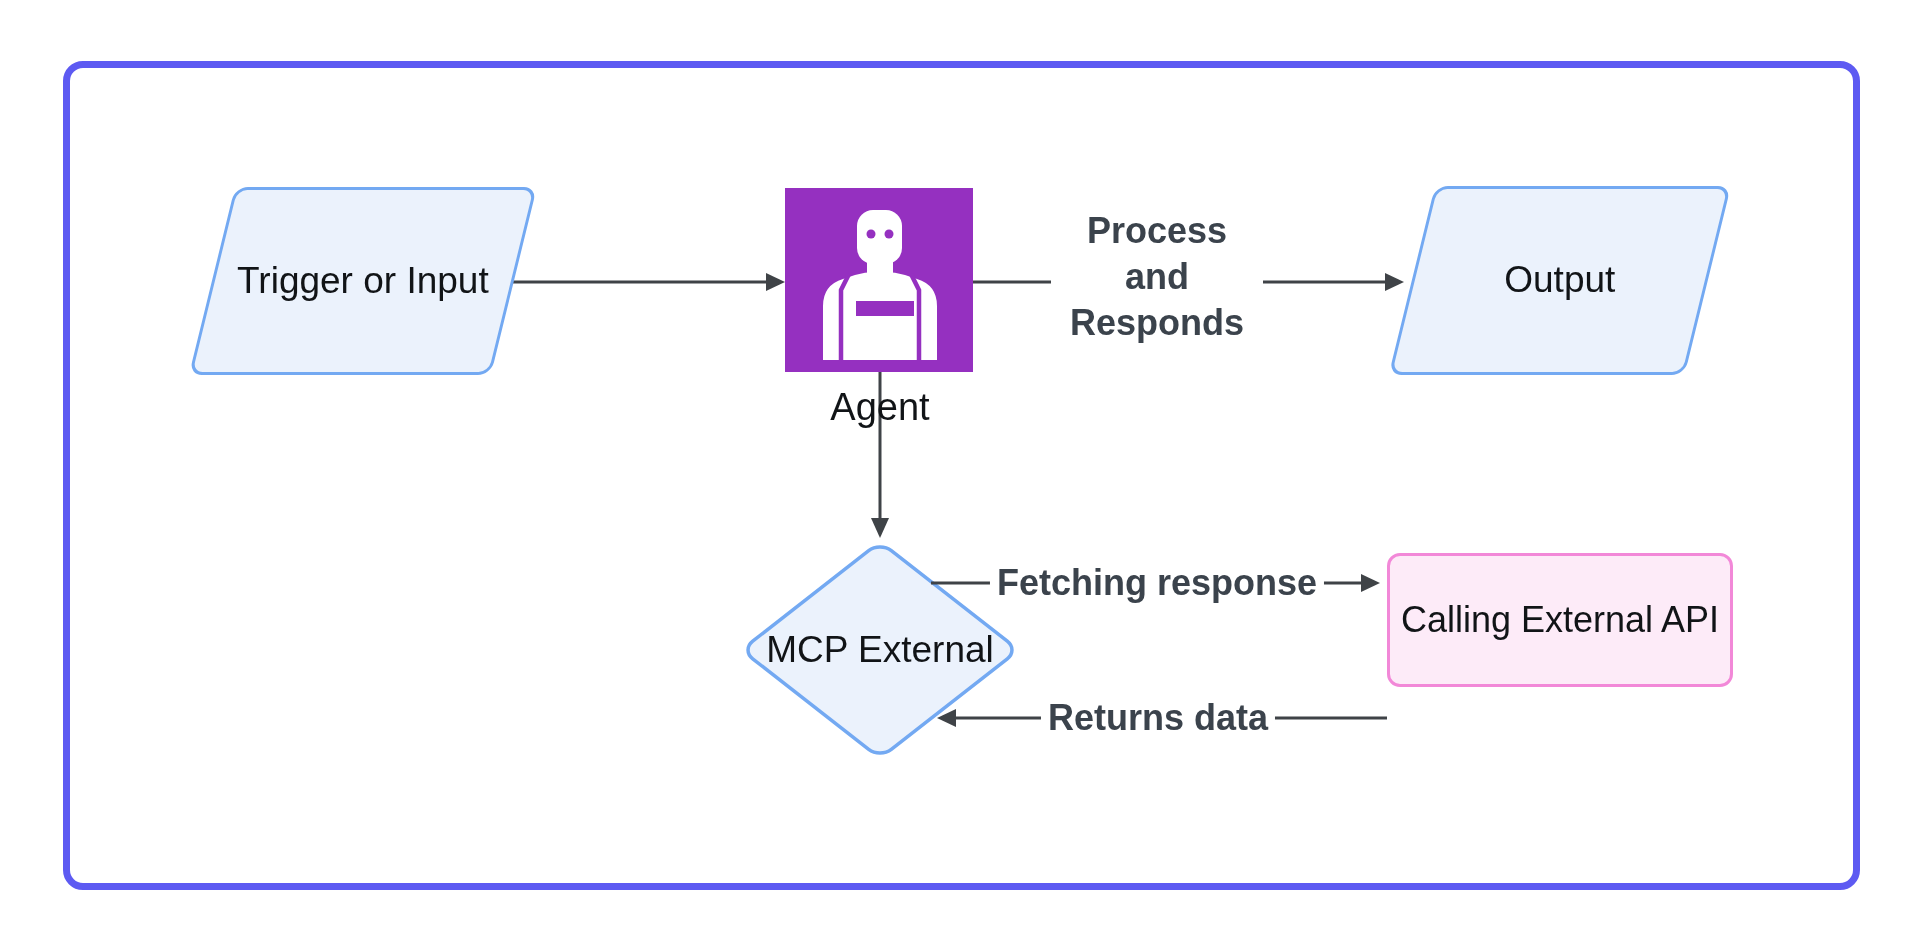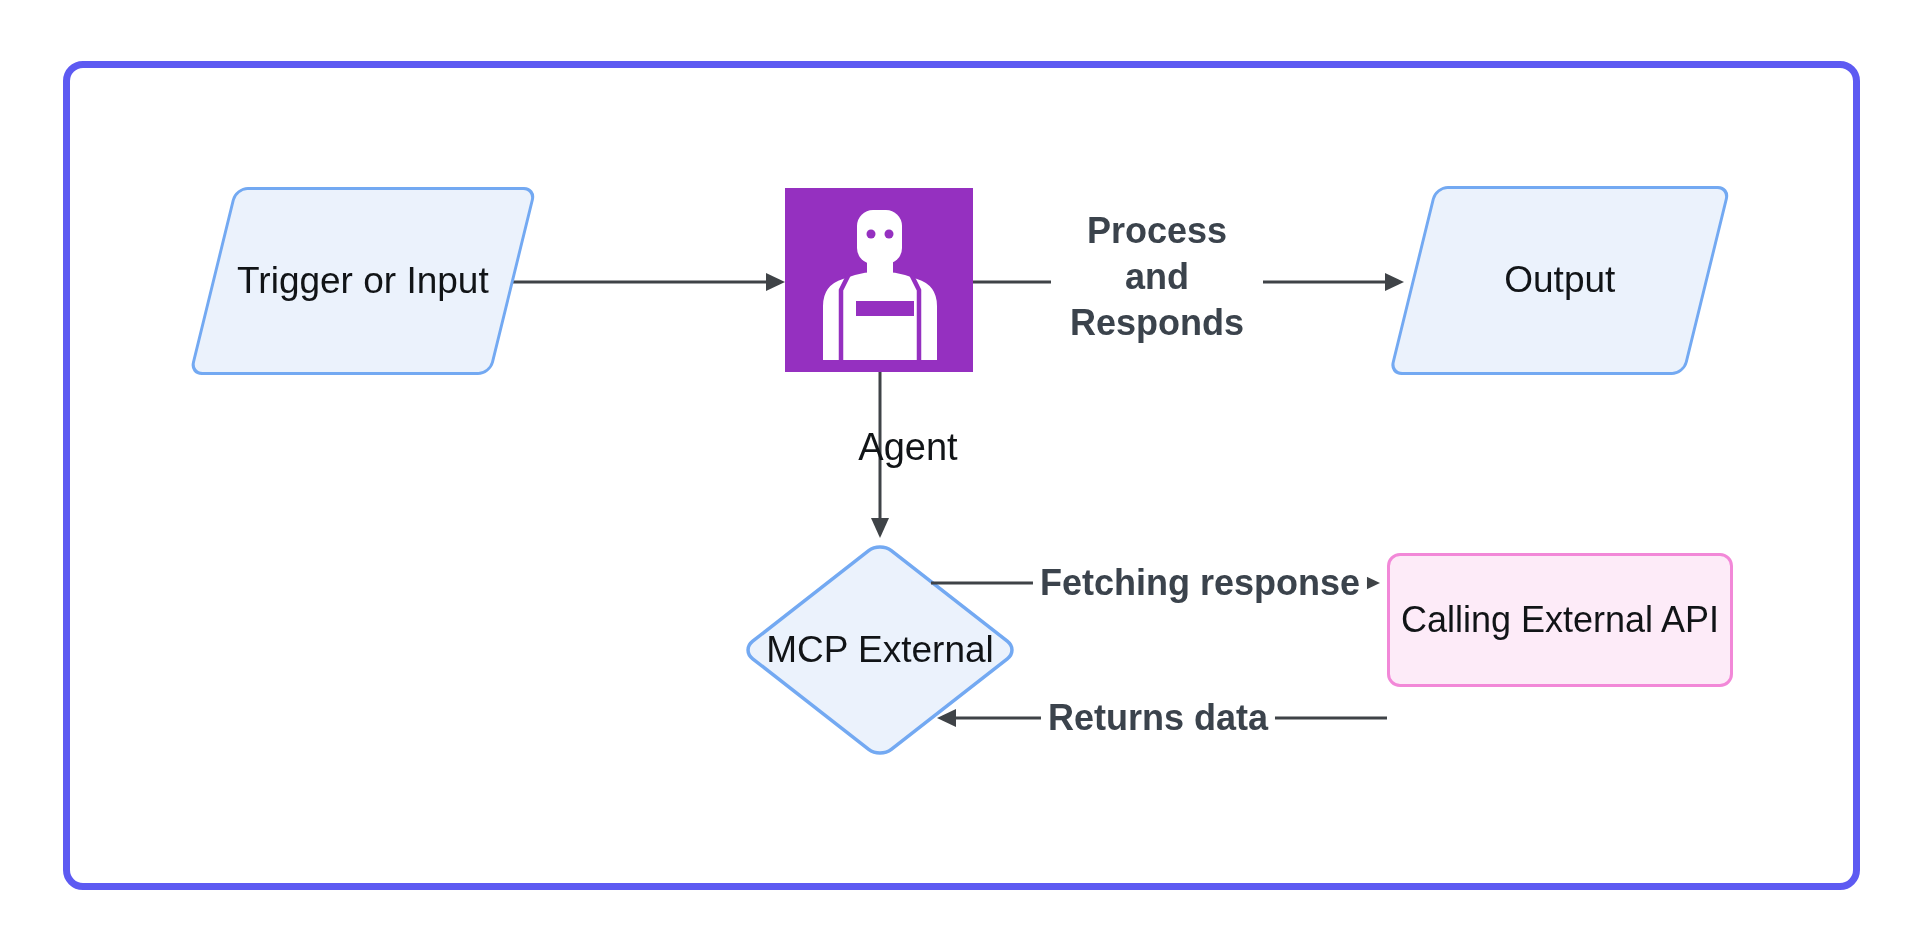--- a/index.html
+++ b/index.html
@@ -37,22 +37,22 @@
     transform:skewX(13.8deg);
   }
   #node-trigger{left:235px;top:187px;width:302px;height:188px;}
   #node-output{left:1435px;top:186px;width:296px;height:189px;}
 
   #node-agent{
     position:absolute;left:785px;top:188px;width:188px;height:184px;
     background:var(--agent-square-purple);
   }
   #agent-label{
-    position:absolute;left:908px;top:407px;transform:translate(-50%,-50%);
-    font-size:38px;color:var(--node-text);white-space:nowrap;margin-top:40px;
+    position:absolute;left:880px;top:407px;transform:translate(-50%,-50%);
+    font-size:38px;color:var(--node-text);white-space:nowrap;
   }
 
   #mcp-label{
     position:absolute;left:880px;top:650px;transform:translate(-50%,-50%);
     white-space:nowrap;
   }
 
   #node-api{
     position:absolute;left:1387px;top:553px;width:346px;height:134px;
     background:var(--api-fill-pink);border:3px solid var(--api-border-pink);
@@ -61,21 +61,21 @@
   }
   #node-api .node-text{font-size:36px;}
 
   .edge-label{
     position:absolute;transform:translate(-50%,-50%);
     background:var(--background);color:var(--edge-label-gray);
     font-weight:bold;font-size:36px;white-space:nowrap;
     padding:1px 7px;text-align:center;
   }
   #label-process{left:1157px;top:277px;white-space:normal;width:198px;line-height:1.28;}
-  #label-fetching{left:1157px;top:583px;margin-left:43px;}
+  #label-fetching{left:1157px;top:583px;}
   #label-returns{left:1158px;top:718px;text-align:center;}
 </style>
 </head>
 <body>
 
 <div id="canvas">
 
   <div id="frame"></div>
 
   <svg id="connector-layer" viewBox="0 0 1920 949" xmlns="http://www.w3.org/2000/svg">

